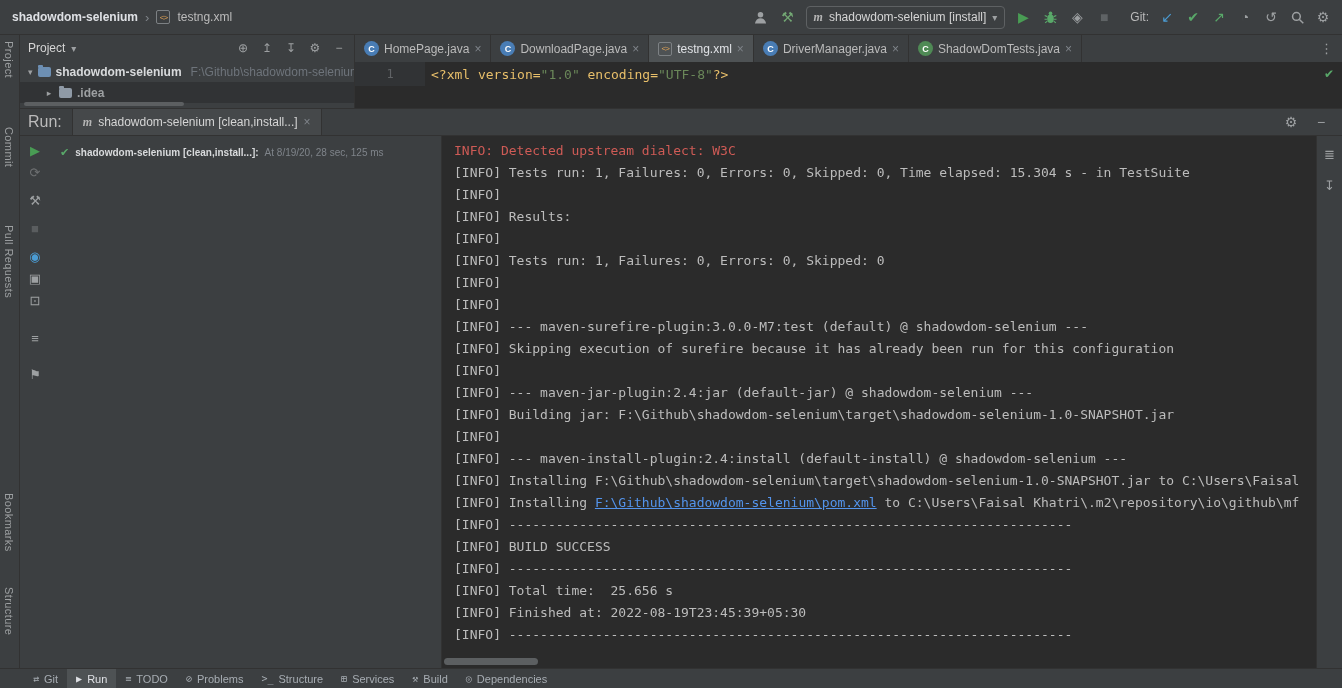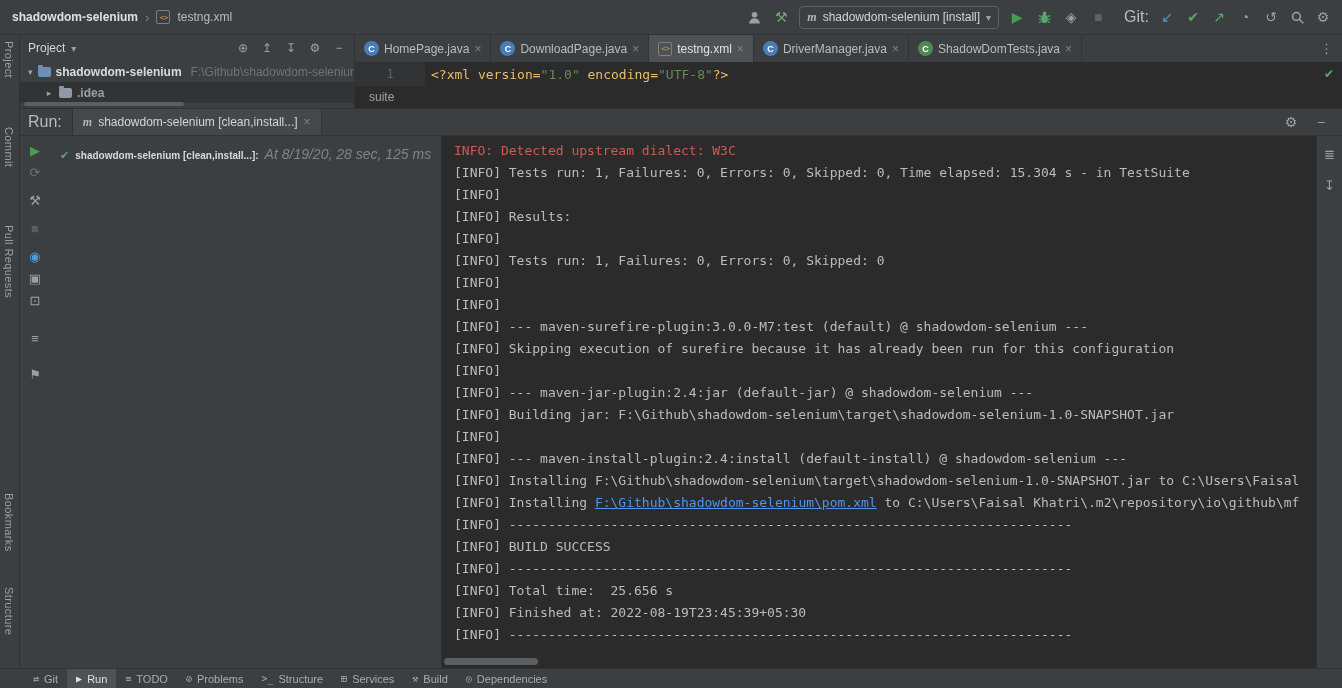--- a/index.html
+++ b/index.html
@@ -18,21 +18,21 @@
   .sep { color:#7f848a; font-size:13px; }
   .tb-right { display:flex; align-items:center; gap:9px; }
   .ticon { display:inline-flex; align-items:center; justify-content:center;
            min-width:18px; height:20px; font-size:14px; color:#9da0a2; cursor:pointer; }
   .runcfg { display:flex; align-items:center; gap:6px; height:23px; padding:0 7px;
             border:1px solid #5e6163; border-radius:4px; font-size:12px;
             color:#d5d5d5; cursor:pointer; }
   .mvn { font-family:"Liberation Serif", serif; font-style:italic; font-weight:bold;
          font-size:12px; color:#b5b5b5; }
   .dd { font-size:10px; color:#9da0a2; }
-  .git-label { font-size:16px; color:#bbbbbb; margin-left:8px; }
+  .git-label { font-size:12px; color:#bbbbbb; margin-left:8px; }
 
   
   .main { flex:1 1 auto; display:flex; min-height:0; }
   .stripe { width:20px; flex:0 0 20px; background:var(--c-bg-panel,#3c3f41);
             border-right:1px solid var(--c-border,#323232); position:relative; }
   .stripe-label { position:absolute; left:3px; writing-mode:vertical-rl;
                   font-size:11px; color:#9da0a2; letter-spacing:.4px; cursor:pointer; }
   .content { flex:1 1 auto; display:flex; flex-direction:column; min-width:0; }
   .toprow { height:73px; flex:0 0 73px; display:flex; min-width:0; }
 
@@ -118,21 +118,21 @@
   .rticon:nth-child(5) { margin-top:6px; }
   .rticon:nth-child(8) { margin-top:16px; }
   .rticon:nth-child(9) { margin-top:14px; }
   .test-pane { width:392px; flex:0 0 392px; background:var(--c-bg-panel,#3c3f41);
                border-right:1px solid var(--c-border,#323232); padding-top:8px;
                overflow:hidden; }
   .test-row { display:flex; align-items:baseline; padding:2px 10px; white-space:nowrap;
               overflow:hidden; cursor:pointer; }
   .check { color:var(--c-check,#59a869); font-size:11px; margin-right:6px; }
   .tr-label { font-size:10px; font-weight:bold; color:#d8dadc; }
-  .tr-meta { font-size:14px; color:#7f848a; margin-left:6px;font-style:italic; }
+  .tr-meta { font-size:10px; color:#7f848a; margin-left:6px; }
   .console-wrap { flex:1 1 auto; min-width:0; position:relative;
                   background:var(--c-bg-editor,#2b2b2b); }
   .console { height:100%; padding:4px 0 0 12px; font-family:"DejaVu Sans Mono", monospace;
              font-size:13px; line-height:22px; color:var(--c-text,#bcbcbc);
              white-space:pre; overflow:hidden; }
   .cline.err { color:var(--c-error,#cf5b56); }
   .clink { color:var(--c-link,#5394ec); text-decoration:underline; cursor:pointer; }
   .hthumb { position:absolute; left:2px; bottom:3px; width:94px; height:7px;
             background:#5c5f61; border-radius:4px; cursor:pointer; }
   .console-strip { width:26px; flex:0 0 26px; background:var(--c-bg-panel,#3c3f41);
@@ -275,23 +275,20 @@
                   <span class="tab-close">×</span>
                 </div>
               </div>
             <span class="kebab">⋮</span>
           </div>
           <div class="coderow">
             <span class="gutter">1</span>
             <span class="codeline" id="code-line-text"><span class="tok-tag">&lt;?xml version=</span><span class="tok-string">"1.0"</span><span class="tok-tag"> encoding=</span><span class="tok-string">"UTF-8"</span><span class="tok-tag">?&gt;</span></span>
             <span class="insp">✔</span>
           </div>
-          <div class="crumbrow">
-            <span>suite</span>
-          </div>
         </div>
       </div>
 
       <div class="run-panel">
         <div class="run-header">
           <span class="run-label">Run:</span>
           <div class="run-tab">
             <span class="mvn">m</span>
             <span>shadowdom-selenium [clean,install...]</span>
             <span class="tab-close">×</span>

